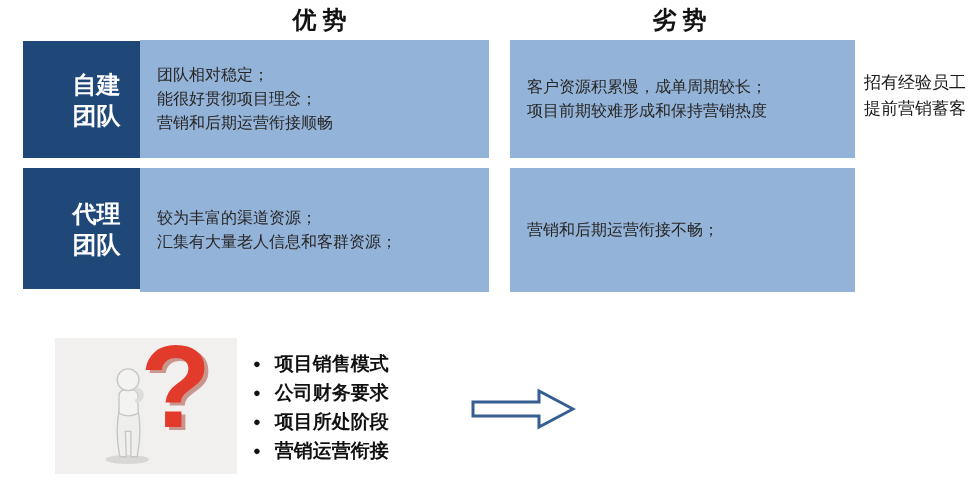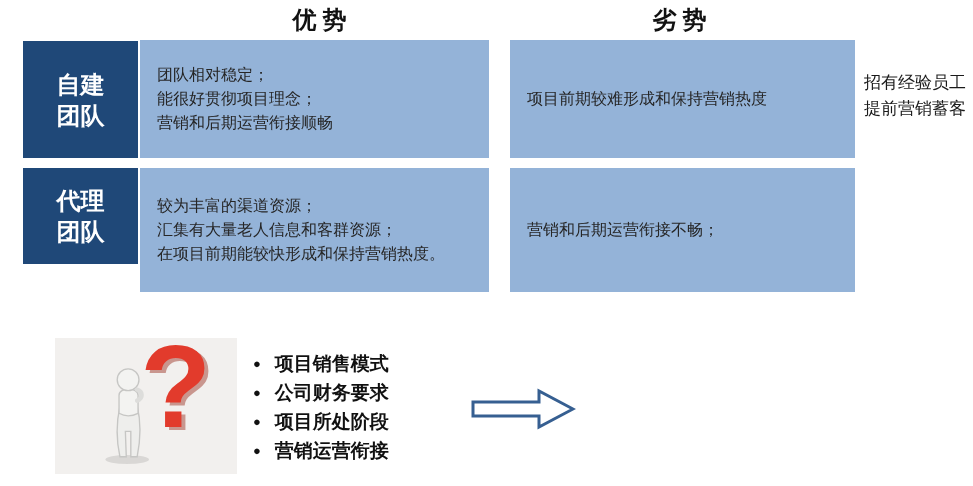--- a/index.html
+++ b/index.html
@@ -5,23 +5,23 @@
   html,body{margin:0;padding:0;background:#ffffff;}
   body{font-family:"Liberation Sans","DejaVu Sans",sans-serif;}
   .slide{position:relative;width:973px;height:486px;background:#ffffff;overflow:hidden;}
 
   .col-header{position:absolute;top:4px;font-size:24px;font-weight:700;color:#111;text-align:center;letter-spacing:6px;}
   .hdr-adv{left:148px;width:349px;text-align:center;}
   .hdr-dis{left:510px;width:345px;}
 
   .label-box{position:absolute;left:23px;width:115px;background:#1F4878;color:#ffffff;
              display:flex;align-items:center;justify-content:center;text-align:center;
-             font-size:24px;font-weight:700;line-height:31px;}
+             font-size:24px;font-weight:700;line-height:31px;padding-left:16px;}
   .lbl-r1{top:41px;height:117px;}
-  .lbl-r2{top:168px;height:96px;}
+  .lbl-r2{top:168px;height:121px;}
 
   .cell{position:absolute;background:#94B3D8;display:flex;flex-direction:column;justify-content:center;
         padding-left:17px;box-sizing:border-box;font-size:16px;line-height:24px;color:#262626;}
   .c-r1{top:40px;height:118px;}
   .c-r2{top:168px;height:124px;}
   .c-adv{left:140px;width:349px;}
   .c-dis{left:510px;width:345px;}
 
   .side-note{position:absolute;left:864px;top:70px;font-size:17px;line-height:26px;color:#1a1a1a;}
 
@@ -51,37 +51,37 @@
       <span style="display:block">自建</span>
       <span style="display:block">团队</span>
     </div>
   </div>
   <div class="cell c-r1 c-adv">
     <div>团队相对稳定；</div>
     <div>能很好贯彻项目理念；</div>
     <div>营销和后期运营衔接顺畅</div>
   </div>
   <div class="cell c-r1 c-dis">
+    <div>客户资源积累慢，成单周期较长；</div>
     <div>项目前期较难形成和保持营销热度</div>
   </div>
   <div class="side-note">
     <div>招有经验员工</div>
     <div>提前营销蓄客</div>
   </div>
 
   <div class="label-box lbl-r2">
     <div>
       <span style="display:block">代理</span>
       <span style="display:block">团队</span>
     </div>
   </div>
   <div class="cell c-r2 c-adv">
     <div>较为丰富的渠道资源；</div>
     <div>汇集有大量老人信息和客群资源；</div>
-    <div>在项目前期能较快形成和保持营销热度。</div>
   </div>
   <div class="cell c-r2 c-dis">
     <div>营销和后期运营衔接不畅；</div>
   </div>
 
   <div class="q-image">
     <span class="q-mark">?</span>
     <svg class="q-person" width="58" height="100" viewBox="0 0 64 110">
       <ellipse cx="30" cy="103" rx="24" ry="5" fill="rgba(0,0,0,0.10)"></ellipse>
       <path d="M22 44 C18 62 18 82 22 100 L29 100 L28 72 L34 72 L34 100 L41 100 C45 80 45 60 41 44 Z" fill="#eeeeec" stroke="#c6c6c4" stroke-width="1.5"></path>

